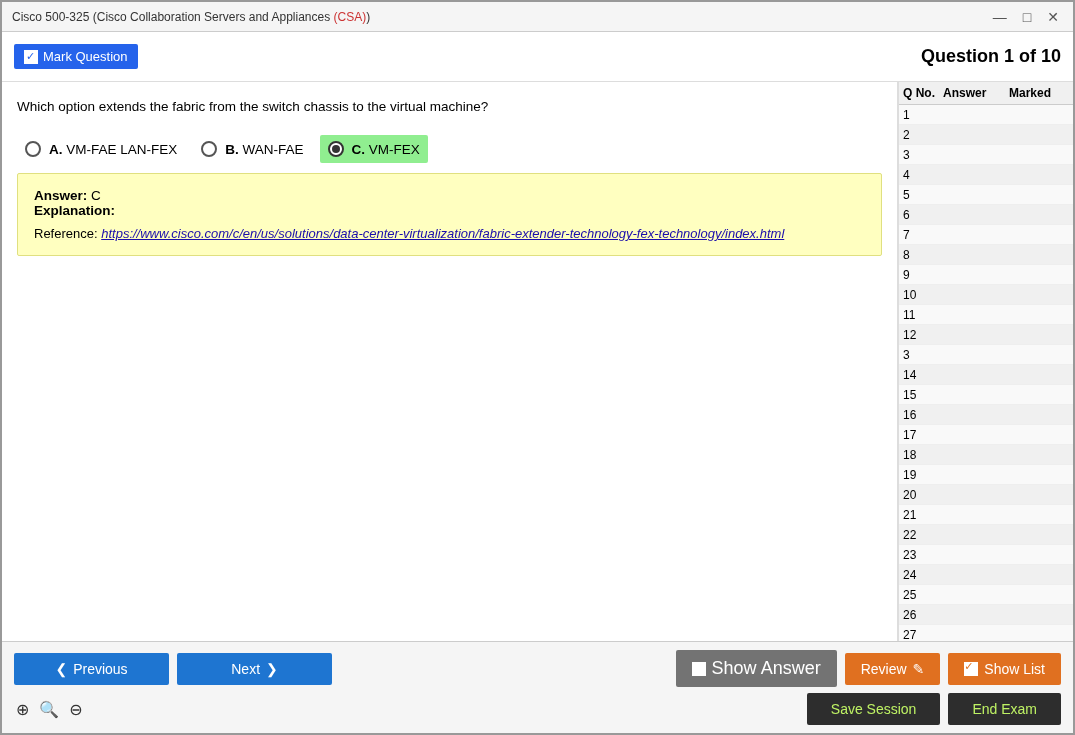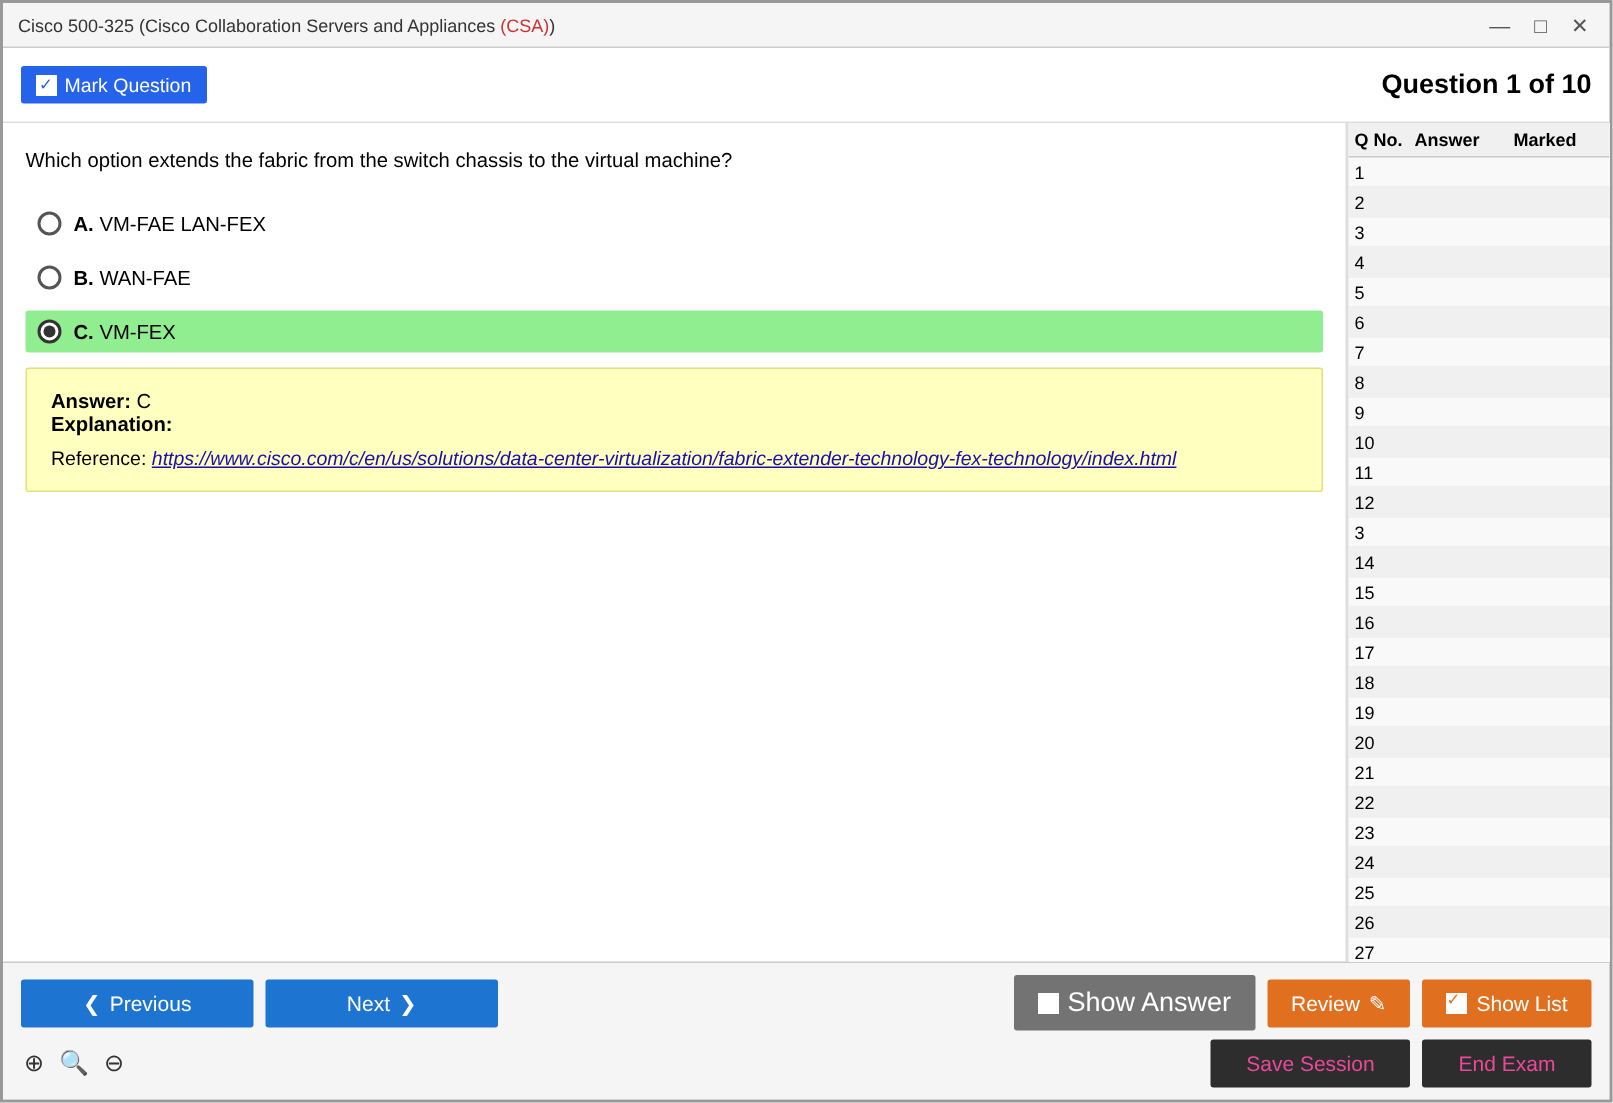--- a/index.html
+++ b/index.html
@@ -77,21 +77,21 @@
       overflow-y: auto;
       border-right: 1px solid #ddd;
     }
 
     .question-text {
       margin-bottom: 18px;
       font-size: 13.5px;
       line-height: 1.5;
     }
 
-    .options { display: flex; flex-direction: column; gap: 8px; margin-bottom: 8px; }
+    .options { display: flex; flex-direction: row; gap: 8px; margin-bottom: 8px; }
 
     .option-row {
       display: flex;
       align-items: center;
       gap: 8px;
       padding: 6px 8px;
       border-radius: 2px;
       cursor: pointer;
     }
     .option-row.correct { background: #90ee90; }
@@ -268,21 +268,21 @@
       background: none;
       border: none;
       cursor: pointer;
       font-size: 16px;
       color: #333;
       padding: 2px;
     }
 
     .btn-save, .btn-end {
       background: #2d2d2d;
-      color: #ec4899;
+      color: #bef264;
       border: none;
       padding: 8px 24px;
       cursor: pointer;
       font-size: 14px;
       border-radius: 2px;
     }
 
     .footer-right-btns {
       display: flex;
       gap: 8px;

